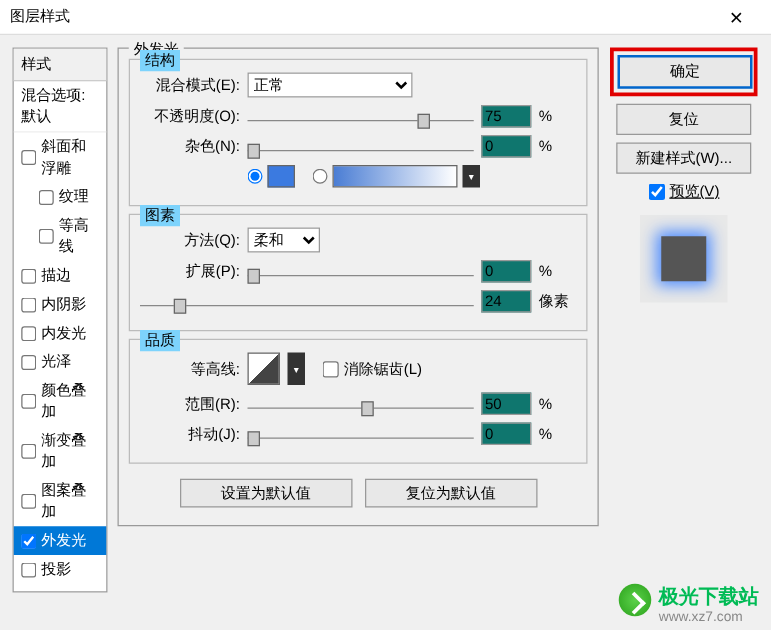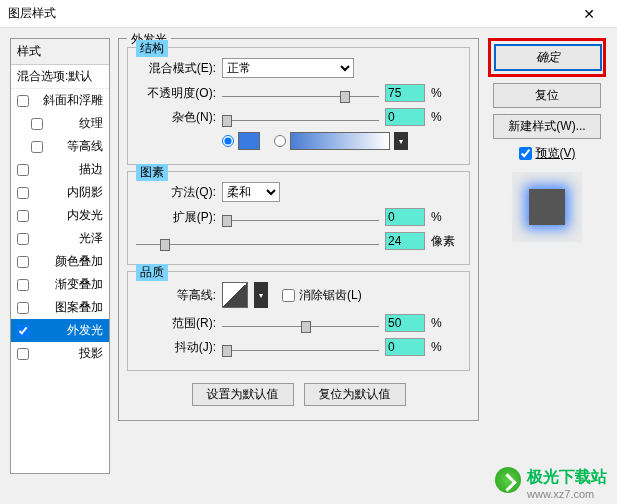--- a/index.html
+++ b/index.html
@@ -1,50 +1,50 @@
 <!DOCTYPE html>
 <html><head>
 <meta charset="utf-8">
 <style>
 * { box-sizing: border-box; margin: 0; padding: 0; font-family: "Microsoft YaHei", sans-serif; font-size: 12px; }
 body { background: #f0f0f0; width: 617px; height: 504px; position: relative; }
 .titlebar { height: 28px; background: #fff; border-bottom: 1px solid #ddd; display: flex; align-items: center; padding: 0 8px; }
 .titlebar .title { flex: 1; }
 .titlebar .close { width: 40px; text-align: center; font-size: 14px; cursor: pointer; }
 .main { display: flex; padding: 10px; gap: 8px; height: calc(100% - 48px); }
-.left { width: 100px; border: 1px solid #999; background: #fff; }
+.left { width: 76px; border: 1px solid #999; background: #fff; }
 .left-header { background: #f0f0f0; border-bottom: 1px solid #ccc; padding: 4px 6px; }
 .left-sub { padding: 3px 6px; border-bottom: 1px solid #eee; }
-.left-item { padding: 3px 6px; display: flex; align-items: center; gap: 4px; justify-content: space-between; }
+.left-item { padding: 3px 6px; display: flex; align-items: center; gap: 4px; }
 .left-item.indent { padding-left: 20px; }
 .left-item.selected { background: #0078d7; color: #fff; }
 .left-item input[type=checkbox] { width: 12px; height: 12px; }
 .center { flex: 1; }
 .fieldset { border: 1px solid #999; padding: 8px; margin-bottom: 8px; position: relative; }
 .fieldset-label { position: absolute; top: -8px; left: 8px; background: #f0f0f0; padding: 0 4px; }
 .inner-fieldset { border: 1px solid #bbb; padding: 10px 8px 8px; margin-bottom: 6px; position: relative; }
 .inner-label { position: absolute; top: -8px; left: 8px; background: #7dd3fc; padding: 0 4px; }
 .row { display: flex; align-items: center; margin-bottom: 6px; gap: 6px; }
 .row-label { width: 80px; text-align: right; }
 .slider { flex: 1; height: 16px; position: relative; }
 .slider-track { position: absolute; top: 11px; left: 0; right: 0; height: 1px; background: #888; }
 .slider-thumb { position: absolute; top: 6px; width: 10px; height: 12px; background: #ccc; border: 1px solid #666; }
-.num-input { width: 40px; height: 18px; border: 1px solid #999; padding: 0 2px; text-align: left; background: #5eead4; }
+.num-input { width: 40px; height: 18px; border: 1px solid #999; padding: 0 2px; text-align: left; background: #0f766e; }
 .unit { width: 30px; }
 select { height: 20px; border: 1px solid #999; background: #fff; }
 .color-swatch { width: 22px; height: 18px; border: 1px solid #666; display: inline-block; }
 .grad-swatch { width: 100px; height: 18px; border: 1px solid #666; display: inline-block; background: linear-gradient(to right, #4a7dd4, #fff); }
 .dropdown-arrow { width: 14px; height: 18px; background: #333; color: #fff; display: inline-flex; align-items: center; justify-content: center; font-size: 8px; }
 .contour-swatch { width: 26px; height: 26px; border: 1px solid #666; background: linear-gradient(135deg, #fff 50%, #444 50%); display: inline-block; }
 .radio-row { display: flex; align-items: center; gap: 4px; }
 .radio-row input[type=radio] { width: 12px; height: 12px; }
 .btns-row { display: flex; justify-content: center; gap: 10px; padding: 6px 0; }
-.btn-small { padding: 2px 14px; border: 1px solid #999; background: #e8e8e8; cursor: pointer; }
+.btn-small { padding: 2px 32px; border: 1px solid #999; background: #e8e8e8; cursor: pointer; }
 .right { width: 120px; display: flex; flex-direction: column; gap: 6px; align-items: center; }
-.right-highlight { border: 3px solid #e00000; padding: 3px; width: 118px; font-style: italic; }
+.right-highlight { border: 3px solid #e00000; padding: 3px; width: 118px; }
 .right-btn { width: 108px; padding: 3px 0; border: 1px solid #999; background: #e8e8e8; text-align: center; cursor: pointer; }
 .right-btn.primary { border: 2px solid #0066cc; }
 .preview-check { display: flex; align-items: center; gap: 4px; justify-content: center; text-decoration: underline; }
 .preview-box { width: 70px; height: 70px; background: #e8e8e8; display: flex; align-items: center; justify-content: center; margin-top: 4px; }
 .preview-inner { width: 36px; height: 36px; background: #555; box-shadow: 0 0 12px 4px #4a8aff; }
 .footer { position: absolute; bottom: 4px; right: 10px; display: flex; align-items: flex-start; gap: 6px; }
 .footer-logo { width: 26px; height: 26px; border-radius: 50%; background: radial-gradient(circle,#5bd14a,#2aa01a); position:relative; }
 .footer-logo::after { content:""; position:absolute; top:9px; left:6px; width:10px; height:10px; border-bottom:3px solid #fff; border-right:3px solid #fff; transform:rotate(-45deg);}
 .footer-text1 { color: #0b5; font-size: 16px; font-weight: bold; }
 .footer-text2 { color: #888; font-size: 11px; }

